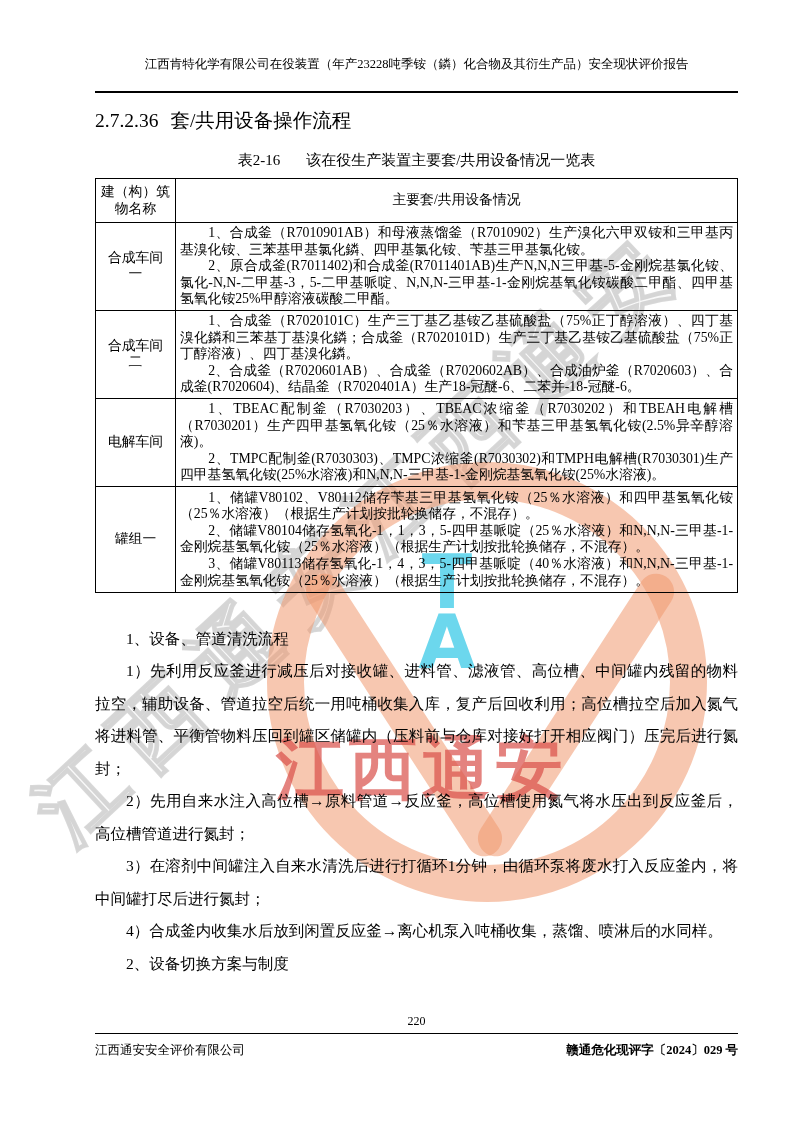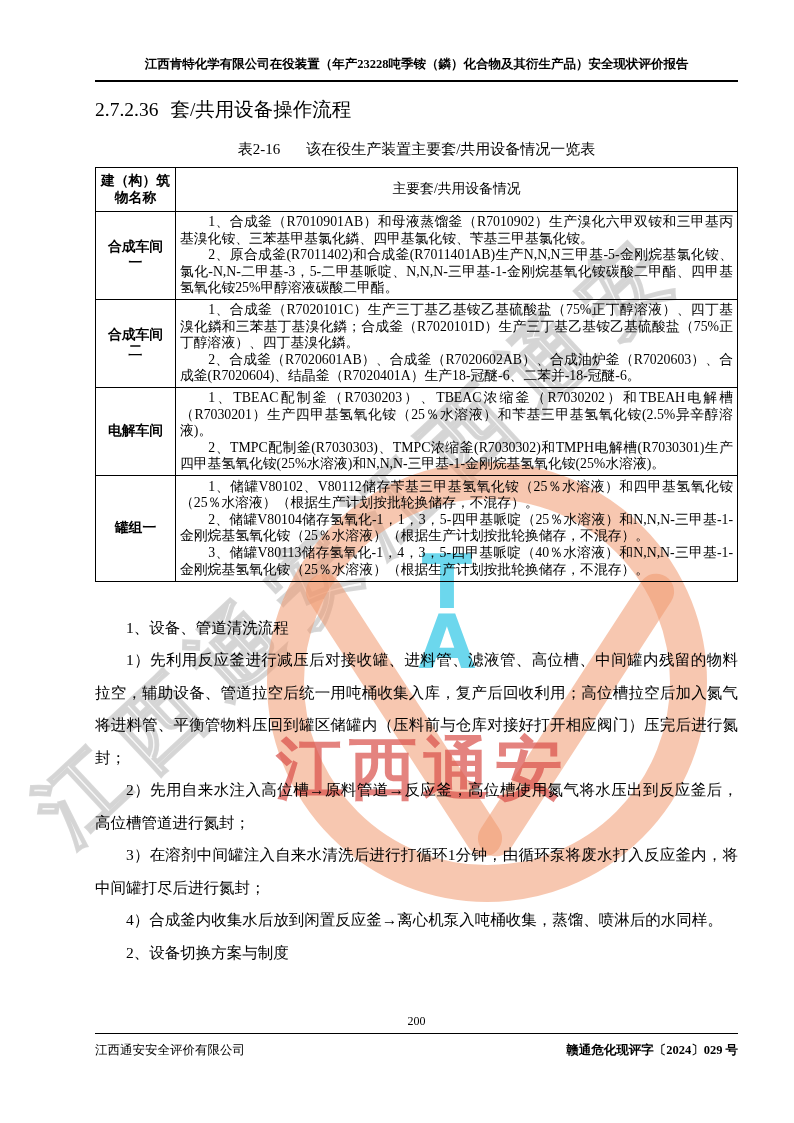--- a/index.html
+++ b/index.html
@@ -35,41 +35,41 @@
   .wm-red {
     position:absolute; left:276px; top:724px; white-space:nowrap;
     font-family:"Liberation Sans","DejaVu Sans",sans-serif; font-weight:bold;
     font-size:68px; letter-spacing:5px; color:rgba(217,78,73,0.70);
   }
 
   
   .content { position:absolute; left:95px; top:0; width:643px; z-index:2; }
 
   .doc-header {
-    padding-top:56px; padding-bottom:7px; text-align:center;
-    font-size:12.5px; font-weight:bold; border-bottom:2.5px solid #000;
+    padding-top:56px; padding-bottom:18px; text-align:center;
+    font-size:12.5px; font-weight:normal; border-bottom:2.5px solid #000;
   }
 
   .section-heading { margin:14px 0 0 0; font-size:19.5px; font-weight:normal; }
   .section-heading .num { margin-right:12px;margin-top:48px; }
 
   .table-caption { margin-top:17px; text-align:center; font-size:15px; font-weight:normal; }
   .table-caption .cap-label { margin-right:26px; }
 
   table.main {
     width:100%; margin-top:8px; border-collapse:collapse; table-layout:fixed;
     font-size:13.8px; line-height:16.6px; border:1.5px solid #000;
   }
   table.main th, table.main td { border:1px solid #000; font-weight:normal; padding:2px 4px; }
   col.c1 { width:80px; }
   th.hdr-col1, td.cell-name { text-align:center; vertical-align:middle; }
   th.hdr-col2 { text-align:center; vertical-align:middle; }
   td.cell-detail { padding:2px 6px 2px 6px; vertical-align:middle; }
   td.cell-detail p { margin:0; text-indent:2.05em; text-align:justify; }
-  .nm-line { display:block;font-weight:bold; }
+  .nm-line { display:block; }
   tr.r-hdr { height:44px; } tr.r-1 { height:80px; } tr.r-2 { height:83px; }
   tr.r-3 { height:75px; } tr.r-4 { height:106px; }
 
   .paragraphs { margin-top:30px; font-size:15.5px; line-height:32.5px; }
   .paragraphs p { margin:0; text-indent:31px; text-align:justify; }
 
   
   .page-footer { position:absolute; left:95px; width:643px; top:1014px; z-index:2; }
   .page-number { text-align:center; font-size:12px; }
   .footer-rule { border-top:1.5px solid #000; margin-top:4px; }
@@ -168,21 +168,21 @@
       <p>1、设备、管道清洗流程</p>
       <p>1）先利用反应釜进行减压后对接收罐、进料管、滤液管、高位槽、中间罐内残留的物料拉空，辅助设备、管道拉空后统一用吨桶收集入库，复产后回收利用；高位槽拉空后加入氮气将进料管、平衡管物料压回到罐区储罐内（压料前与仓库对接好打开相应阀门）压完后进行氮封；</p>
       <p>2）先用自来水注入高位槽→原料管道→反应釜，高位槽使用氮气将水压出到反应釜后，高位槽管道进行氮封；</p>
       <p>3）在溶剂中间罐注入自来水清洗后进行打循环1分钟，由循环泵将废水打入反应釜内，将中间罐打尽后进行氮封；</p>
       <p>4）合成釜内收集水后放到闲置反应釜→离心机泵入吨桶收集，蒸馏、喷淋后的水同样。</p>
       <p>2、设备切换方案与制度</p>
     </div>
   </div>
 
   <div class="page-footer">
-    <div class="page-number">200</div>
+    <div class="page-number">220</div>
     <div class="footer-rule"></div>
     <div class="footer-row">
       <span class="footer-company">江西通安安全评价有限公司</span>
       <span class="footer-doc-number">赣通危化现评字〔2024〕029 号</span>
     </div>
   </div>
 
 </div>
 
 </body></html>

